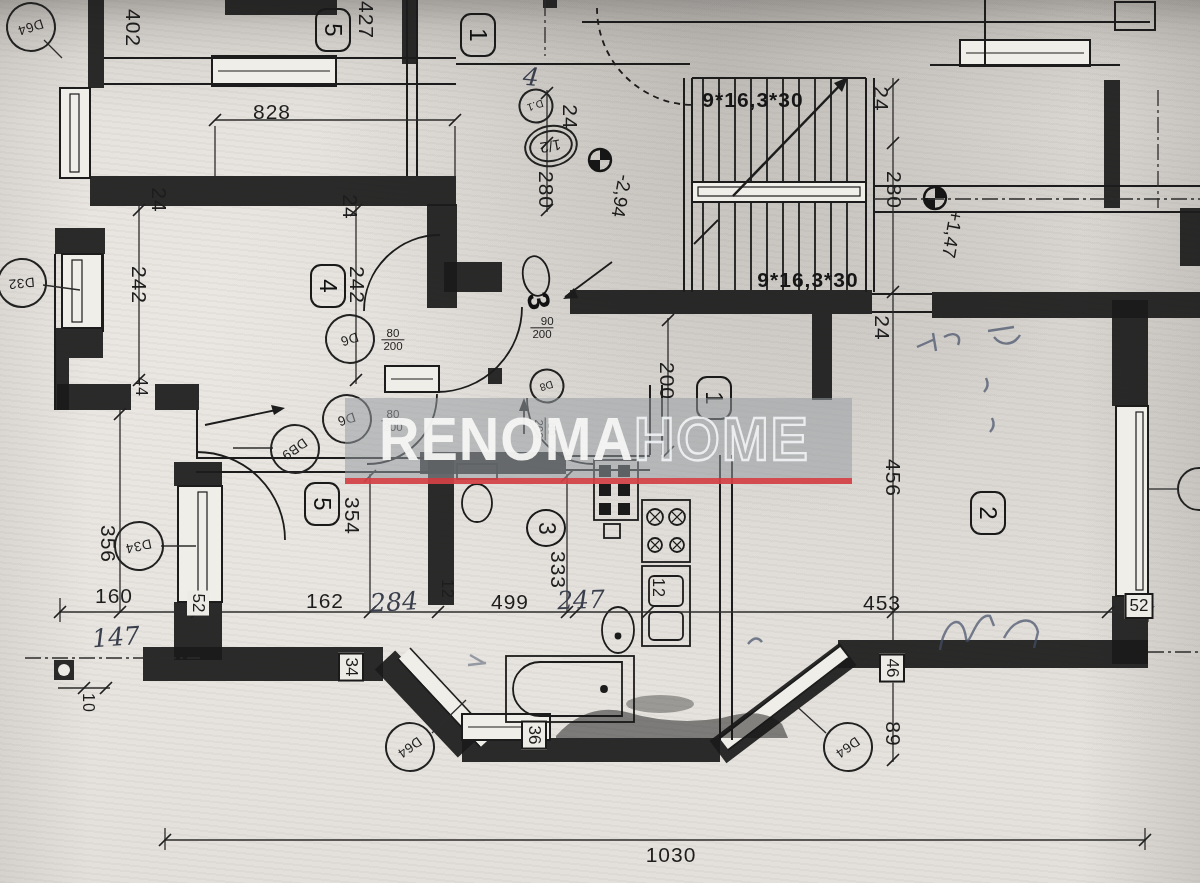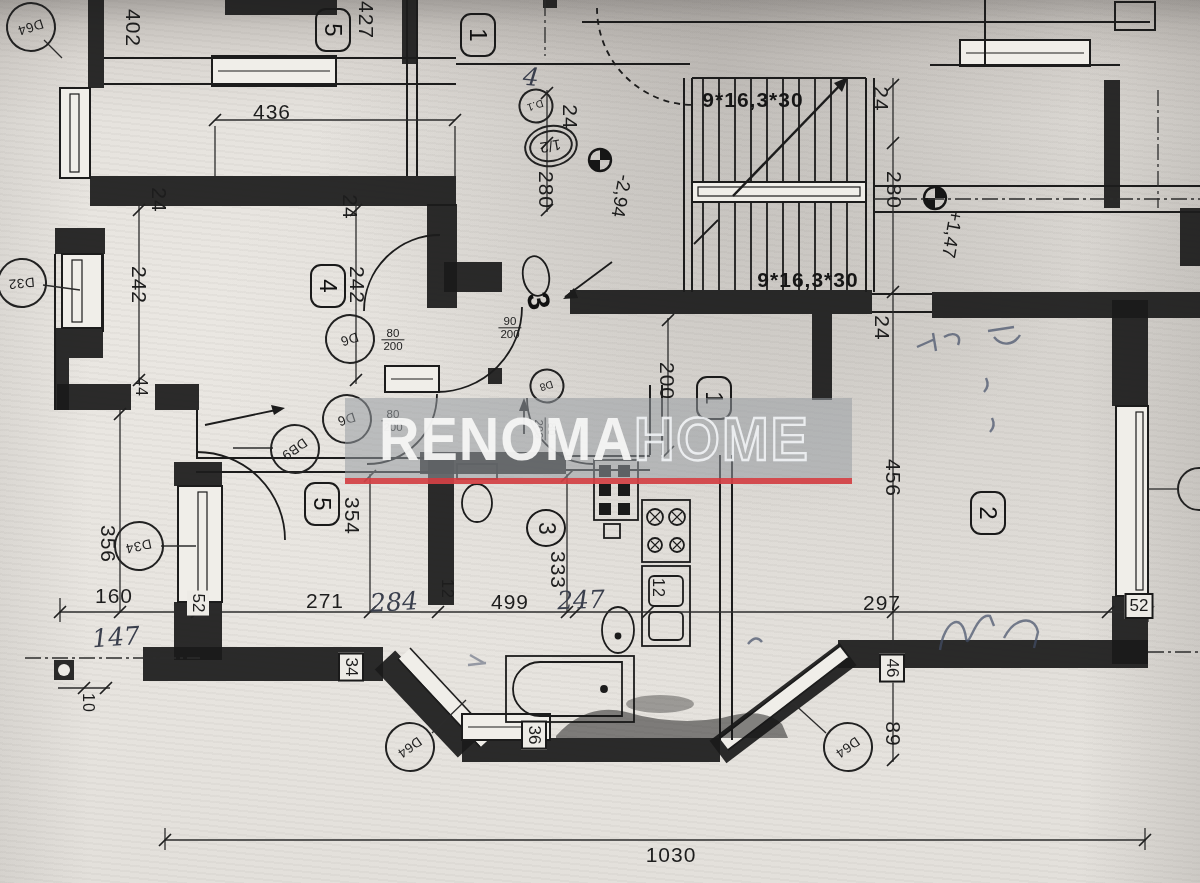--- a/index.html
+++ b/index.html
@@ -276,42 +276,42 @@
       <path d="M986,378 q4,8 -2,14 M992,418 q4,8 -2,14"></path>
       <path d="M940,650 c4,-28 22,-40 26,-12 c2,14 10,-26 24,-22 l4,10 m10,12 c10,-20 30,-24 34,-6 l-4,16"></path>
       <path d="M748,644 q8,-10 14,-2"></path>
       <path d="M470,655 l14,8 m-16,2 l18,-2" stroke-opacity="0.5"></path>
     </g>
     <path d="M556,736 q30,-34 70,-24 q48,14 96,6 q40,-12 60,6 l6,14 l-232,0 z" fill="#141414" fill-opacity="0.5"></path>
     <ellipse cx="660" cy="704" rx="34" ry="9" fill="#111" fill-opacity="0.35"></ellipse>
   </svg>
 
   <div class="labels">
-      <div class="lbl k-dim" style="left: 272px; top: 112px; transform: translate(-50%, -50%) rotate(0deg);">436</div>
+      <div class="lbl k-dim" style="left: 272px; top: 112px; transform: translate(-50%, -50%) rotate(0deg);">828</div>
       <div class="lbl k-dim" style="left: 366px; top: 20px; transform: translate(-50%, -50%) rotate(90deg);">427</div>
       <div class="lbl k-dim" style="left: 133px; top: 28px; transform: translate(-50%, -50%) rotate(90deg);">402</div>
       <div class="lbl k-dim" style="left: 159px; top: 200px; transform: translate(-50%, -50%) rotate(90deg);">24</div>
       <div class="lbl k-dim" style="left: 350px; top: 207px; transform: translate(-50%, -50%) rotate(90deg);">24</div>
       <div class="lbl k-dim" style="left: 139px; top: 285px; transform: translate(-50%, -50%) rotate(90deg);">242</div>
       <div class="lbl k-dim" style="left: 357px; top: 285px; transform: translate(-50%, -50%) rotate(90deg);">242</div>
       <div class="lbl k-dimS" style="left: 141px; top: 387px; transform: translate(-50%, -50%) rotate(90deg);">44</div>
       <div class="lbl k-dim" style="left: 570px; top: 117px; transform: translate(-50%, -50%) rotate(90deg);">24</div>
       <div class="lbl k-dim" style="left: 546px; top: 190px; transform: translate(-50%, -50%) rotate(90deg);">280</div>
       <div class="lbl k-dim" style="left: 881px; top: 99px; transform: translate(-50%, -50%) rotate(90deg);">24</div>
       <div class="lbl k-dim" style="left: 894px; top: 190px; transform: translate(-50%, -50%) rotate(90deg);">280</div>
       <div class="lbl k-dim" style="left: 882px; top: 328px; transform: translate(-50%, -50%) rotate(90deg);">24</div>
       <div class="lbl k-dim" style="left: 667px; top: 381px; transform: translate(-50%, -50%) rotate(90deg);">200</div>
       <div class="lbl k-dim" style="left: 893px; top: 478px; transform: translate(-50%, -50%) rotate(90deg);">456</div>
       <div class="lbl k-dim" style="left: 352px; top: 516px; transform: translate(-50%, -50%) rotate(90deg);">354</div>
       <div class="lbl k-dim" style="left: 108px; top: 544px; transform: translate(-50%, -50%) rotate(90deg);">356</div>
       <div class="lbl k-dim" style="left: 558px; top: 570px; transform: translate(-50%, -50%) rotate(90deg);">333</div>
-      <div class="lbl k-dim" style="left: 325px; top: 601px; transform: translate(-50%, -50%) rotate(0deg);">271</div>
+      <div class="lbl k-dim" style="left: 325px; top: 601px; transform: translate(-50%, -50%) rotate(0deg);">162</div>
       <div class="lbl k-dim" style="left: 510px; top: 602px; transform: translate(-50%, -50%) rotate(0deg);">499</div>
       <div class="lbl k-dim" style="left: 114px; top: 596px; transform: translate(-50%, -50%) rotate(0deg);">160</div>
-      <div class="lbl k-dim" style="left: 882px; top: 603px; transform: translate(-50%, -50%) rotate(0deg);">297</div>
+      <div class="lbl k-dim" style="left: 882px; top: 603px; transform: translate(-50%, -50%) rotate(0deg);">453</div>
       <div class="lbl k-dimS" style="left: 447px; top: 589px; transform: translate(-50%, -50%) rotate(90deg);">12</div>
       <div class="lbl k-dimS" style="left: 658px; top: 588px; transform: translate(-50%, -50%) rotate(90deg);">12</div>
       <div class="lbl k-dim" style="left: 893px; top: 734px; transform: translate(-50%, -50%) rotate(90deg);">89</div>
       <div class="lbl k-dimS" style="left: 88px; top: 703px; transform: translate(-50%, -50%) rotate(90deg);">10</div>
       <div class="lbl k-dim" style="left: 671px; top: 855px; transform: translate(-50%, -50%) rotate(0deg);">1030</div>
       <div class="lbl k-boxp" style="left: 198px; top: 603px; transform: translate(-50%, -50%) rotate(90deg);">52</div>
       <div class="lbl k-box" style="left: 1139px; top: 606px; transform: translate(-50%, -50%) rotate(0deg);">52</div>
       <div class="lbl k-box" style="left: 892px; top: 668px; transform: translate(-50%, -50%) rotate(90deg);">46</div>
       <div class="lbl k-box" style="left: 351px; top: 667px; transform: translate(-50%, -50%) rotate(90deg);">34</div>
       <div class="lbl k-box" style="left: 534px; top: 735px; transform: translate(-50%, -50%) rotate(90deg);">36</div>
@@ -383,21 +383,21 @@
         <span class="den">200</span>
       </div>
       <div class="lbl k-frac" style="left: 393px; top: 421px; transform: translate(-50%, -50%) rotate(0deg);">
         <span>80</span>
         <span class="den">200</span>
       </div>
       <div class="lbl k-frac" style="left: 545px; top: 429px; transform: translate(-50%, -50%) rotate(90deg);">
         <span>80</span>
         <span class="den">200</span>
       </div>
-      <div class="lbl k-frac" style="left: 510px; top: 328px; transform: translate(-50%, -50%) rotate(0deg);">
+      <div class="lbl k-frac" style="left: 542px; top: 328px; transform: translate(-50%, -50%) rotate(0deg); align-items: flex-end;">
         <span>90</span>
         <span class="den">200</span>
       </div>
     </div>
 
   <div class="watermark" style="background: rgba(151, 156, 163, 0.55); border-bottom-color: rgba(216, 56, 60, 0.85);">
     <span class="wm-bold">RENOMA</span>
     <span class="wm-light">HOME</span>
   </div>
 

